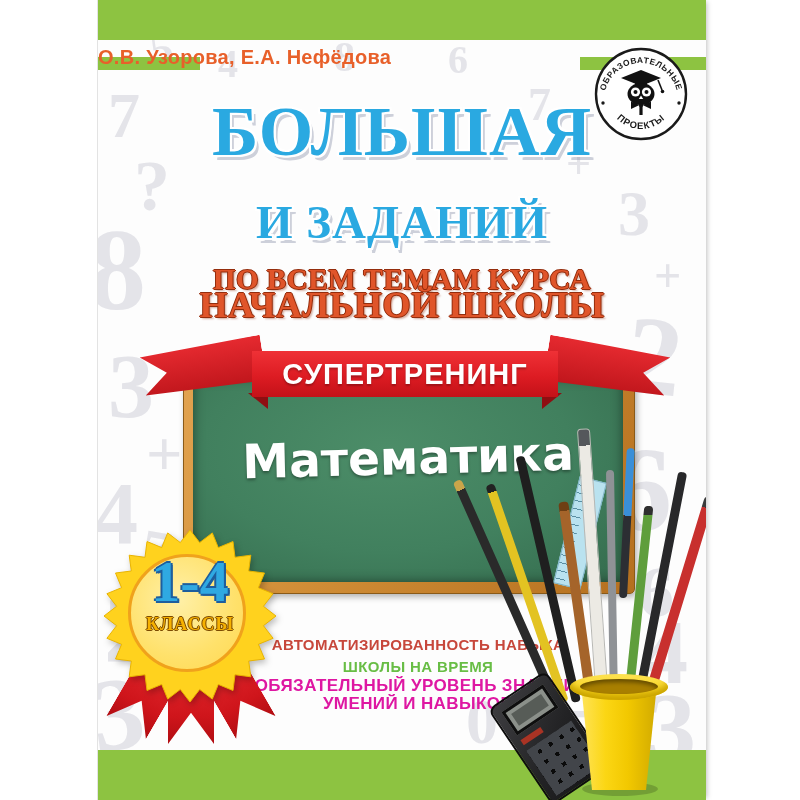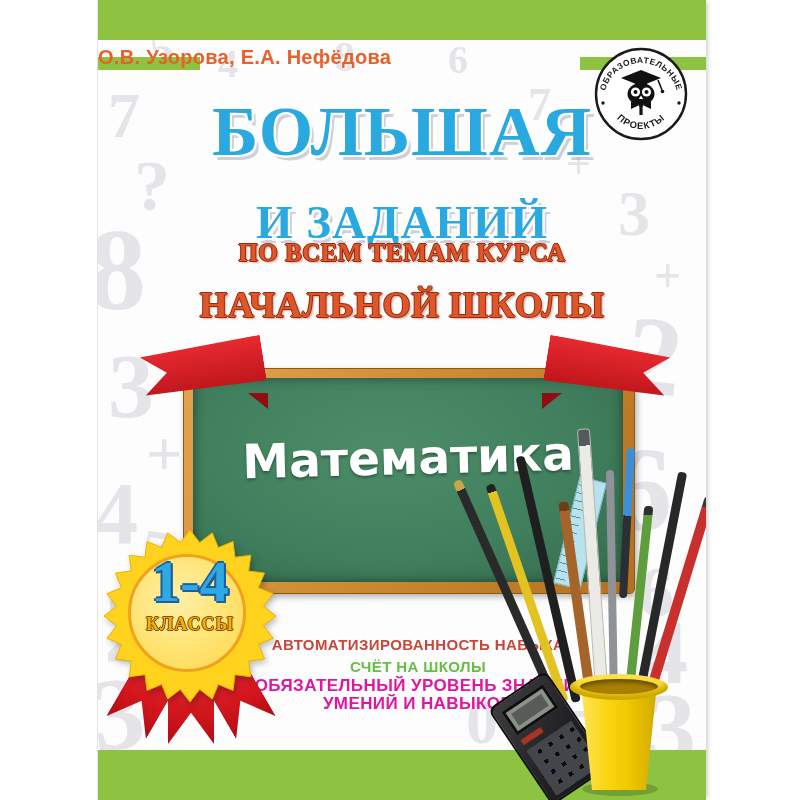--- a/index.html
+++ b/index.html
@@ -168,47 +168,48 @@
         <polygon points="1.5,14 10,10.5 10,18" fill="#111"></polygon>
         <circle cx="0" cy="14" r="2.2" fill="#111"></circle>
         <rect x="-1.6" y="15" width="3.2" height="9" fill="#111"></rect>
       </g>
     </svg>
   </div>
 
   <div class="abs title-line" style="top:92px;font-size:70px;">БОЛЬШАЯ</div>
   <div class="abs title-line" style="top:195px;font-size:47px;">И ЗАДАНИЙ</div>
 
-  <div class="abs subtitle-line" style="top:239px;font-size:25px;">ПО ВСЕМ ТЕМАМ КУРСА</div>
+  <div class="abs subtitle-line" style="top:263px;font-size:29px;">ПО ВСЕМ ТЕМАМ КУРСА</div>
   <div class="abs subtitle-line" style="top:284px;font-size:36px;">НАЧАЛЬНОЙ ШКОЛЫ</div>
 
   <div class="abs board">
     <div class="abs board-inner">
       <div class="abs board-title">Математика</div>
     </div>
   </div>
   <div class="abs ruler"></div>
 
   <div class="abs ribbon-tail left"></div>
   <div class="abs ribbon-tail right"></div>
   <div class="abs ribbon-fold left"></div>
   <div class="abs ribbon-fold right"></div>
+  <div class="abs ribbon-center">СУПЕРТРЕНИНГ</div>
 
   <div class="abs badge-ribbon" style="left:28px;top:642px;transform:rotate(30deg);"></div>
   <div class="abs badge-ribbon" style="left:112px;top:642px;transform:rotate(-30deg);"></div>
   <div class="abs badge-ribbon" style="left:70px;top:652px;"></div>
   <svg class="abs badge-star" viewBox="0 0 176 176">
     <polygon fill="#ffd21e" stroke="#e8b300" stroke-width="1" points="88.0,2.0 97.7,14.6 110.3,4.9 116.3,19.6 131.0,13.5 133.0,29.3 148.8,27.2 146.7,43.0 162.5,45.0 156.4,59.7 171.1,65.7 161.4,78.3 174.0,88.0 161.4,97.7 171.1,110.3 156.4,116.3 162.5,131.0 146.7,133.0 148.8,148.8 133.0,146.7 131.0,162.5 116.3,156.4 110.3,171.1 97.7,161.4 88.0,174.0 78.3,161.4 65.7,171.1 59.7,156.4 45.0,162.5 43.0,146.7 27.2,148.8 29.3,133.0 13.5,131.0 19.6,116.3 4.9,110.3 14.6,97.7 2.0,88.0 14.6,78.3 4.9,65.7 19.6,59.7 13.5,45.0 29.3,43.0 27.2,27.2 43.0,29.3 45.0,13.5 59.7,19.6 65.7,4.9 78.3,14.6"></polygon>
   </svg>
   <div class="abs badge-circle"></div>
   <div class="abs badge-range">1-4</div>
   <div class="abs badge-label">КЛАССЫ</div>
 
   <div class="abs feat feat1">АВТОМАТИЗИРОВАННОСТЬ НАВЫКА</div>
-  <div class="abs feat feat2">СЧЁТ НА ШКОЛЫ</div>
+  <div class="abs feat feat2">ШКОЛЫ НА ВРЕМЯ</div>
   <div class="abs feat feat3">ОБЯЗАТЕЛЬНЫЙ УРОВЕНЬ ЗНАНИЙ,</div>
   <div class="abs feat feat4">УМЕНИЙ И НАВЫКОВ</div>
 
   <div class="abs bottom-band"></div>
 
   <div class="abs pen" style="left:452px;top:460px;width:9px;height:240px;transform:rotate(-24deg);background:linear-gradient(180deg,#caa54a 0 10px,#2a2a2a 10px);"></div>
   <div class="abs pen" style="left:462px;top:472px;width:9px;height:230px;transform:rotate(-19deg);background:linear-gradient(180deg,#222 0 8px,#e3c322 8px);"></div>
   <div class="abs pen" style="left:474px;top:450px;width:9px;height:252px;transform:rotate(-13deg);background:#1f1f1f;"></div>
   <div class="abs pen" style="left:488px;top:500px;width:10px;height:200px;transform:rotate(-8deg);background:linear-gradient(180deg,#6e3f14 0 9px,#a5642a 9px);"></div>
   <div class="abs pen" style="left:498px;top:428px;width:11px;height:272px;transform:rotate(-4deg);background:linear-gradient(180deg,#55585c 0 16px,#eceae4 16px);border:1px solid #b8b8b4;"></div>

